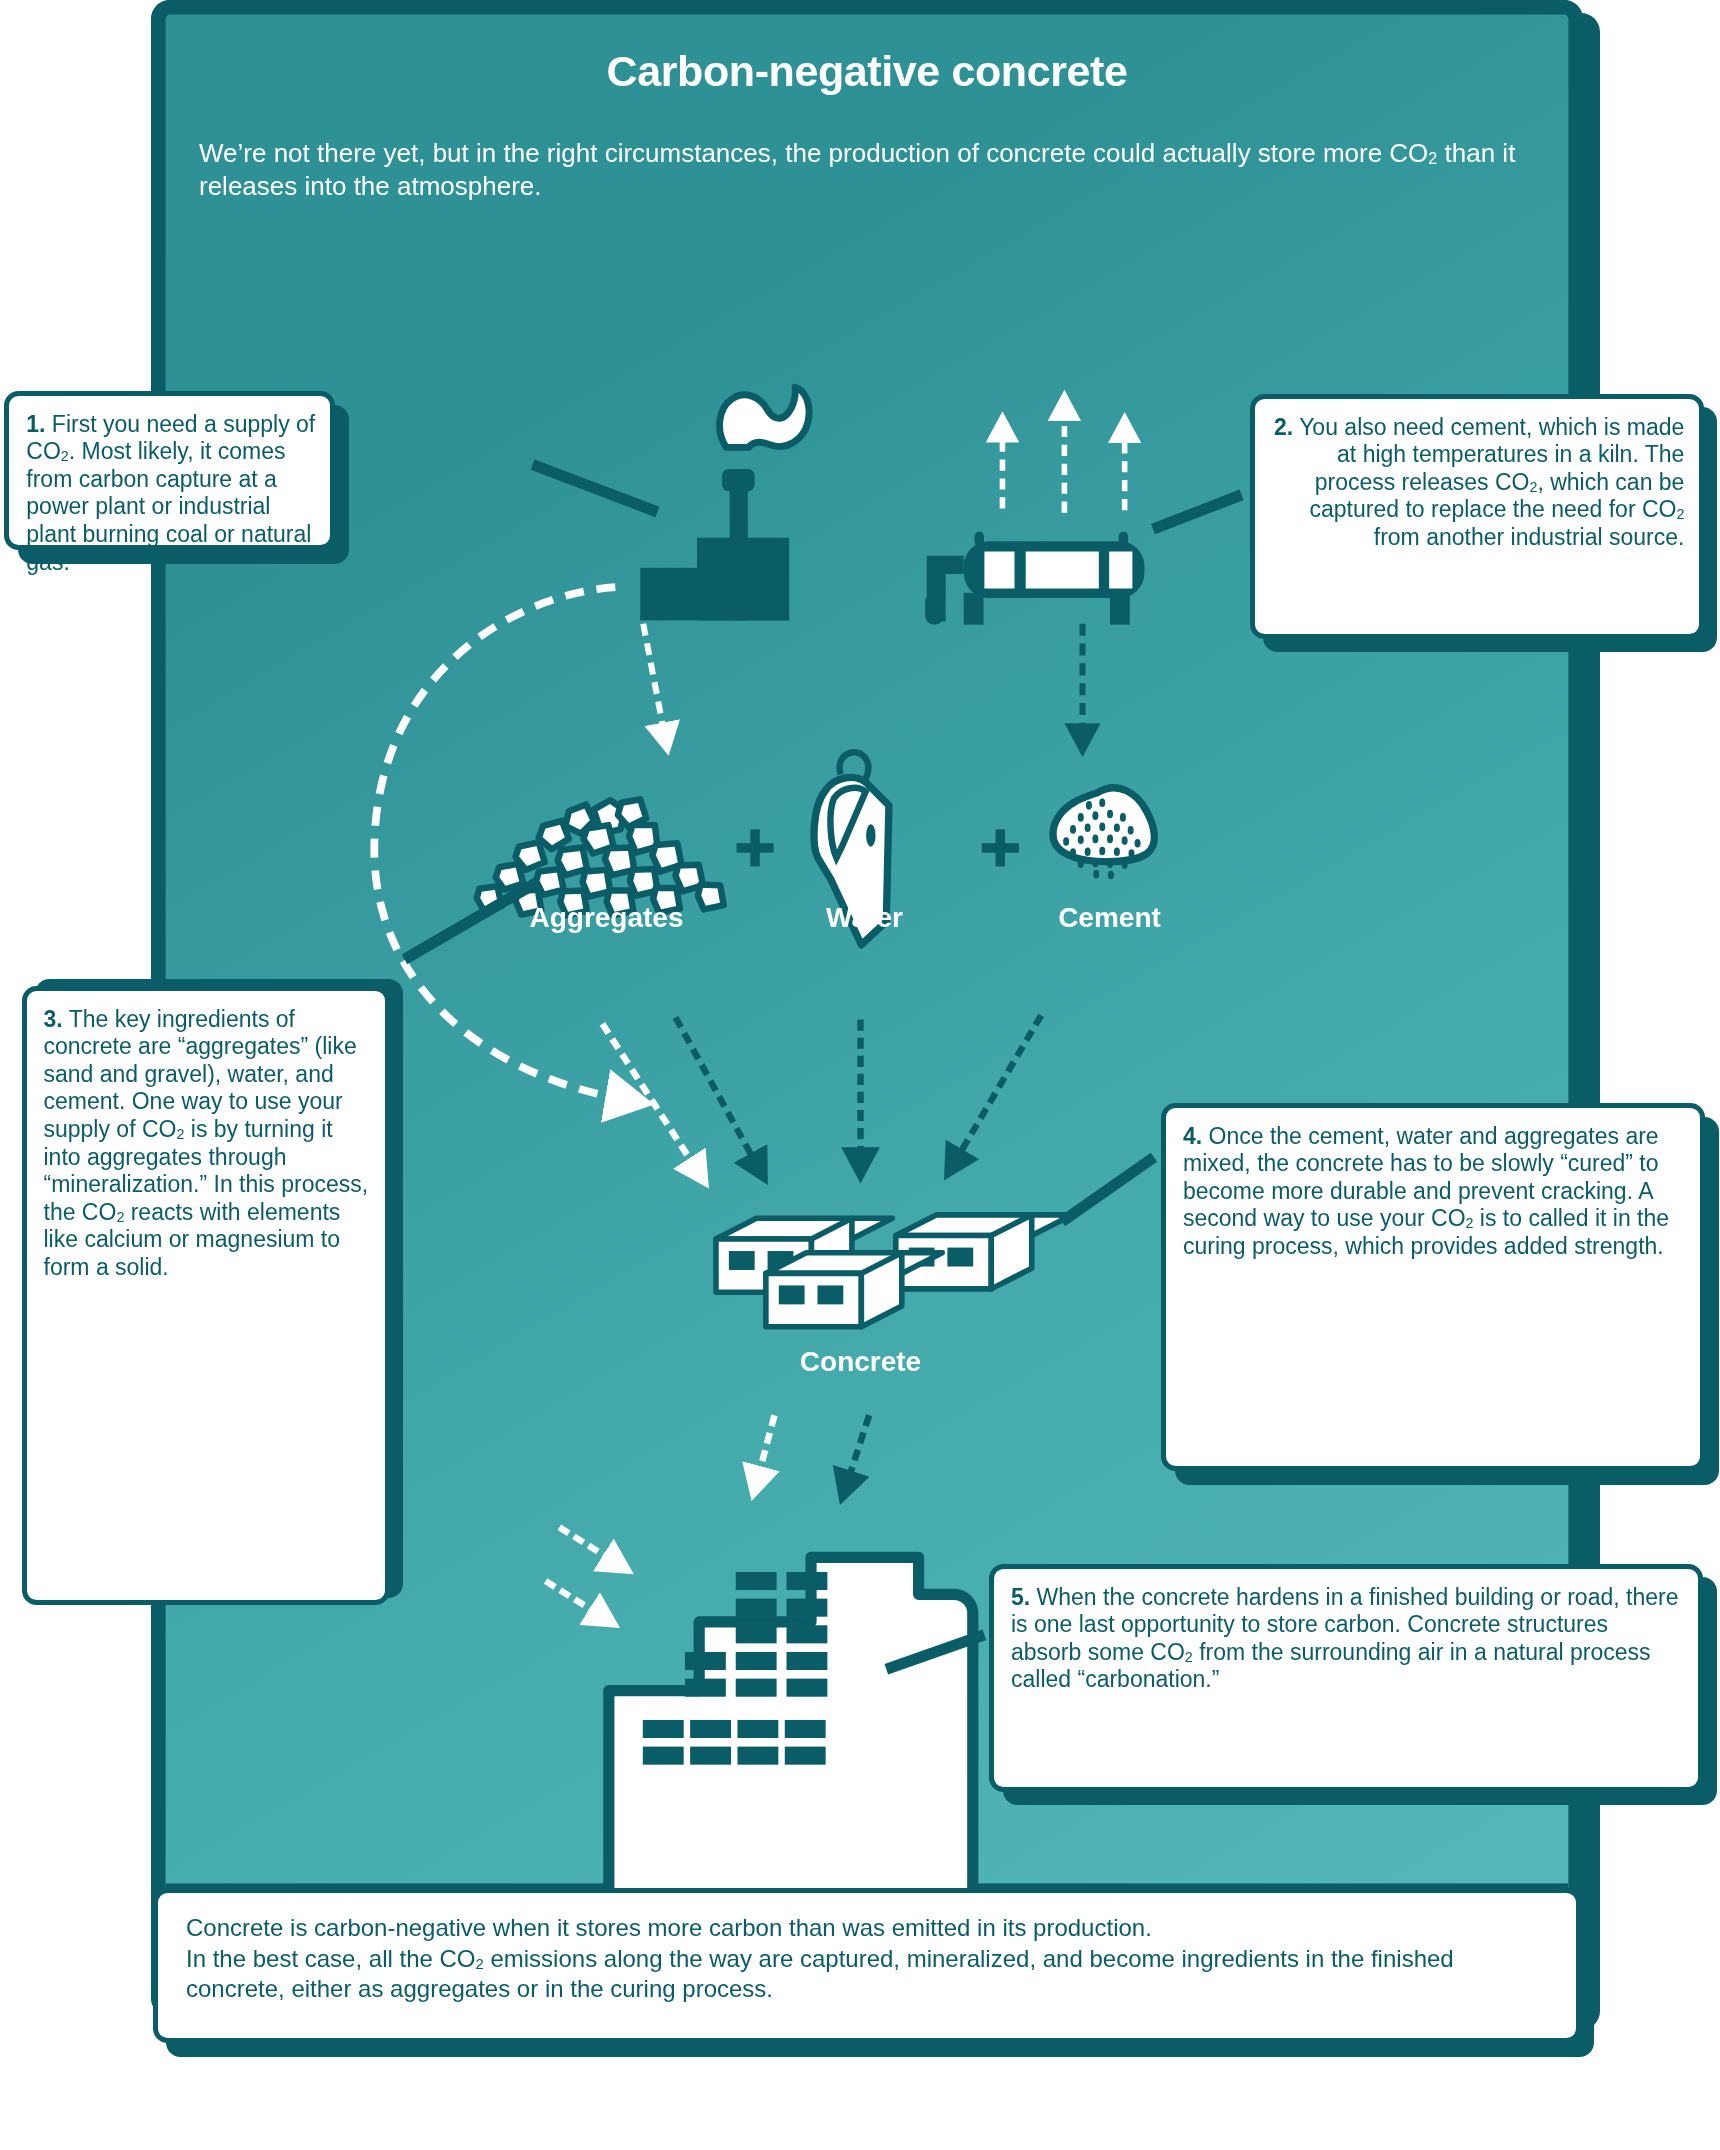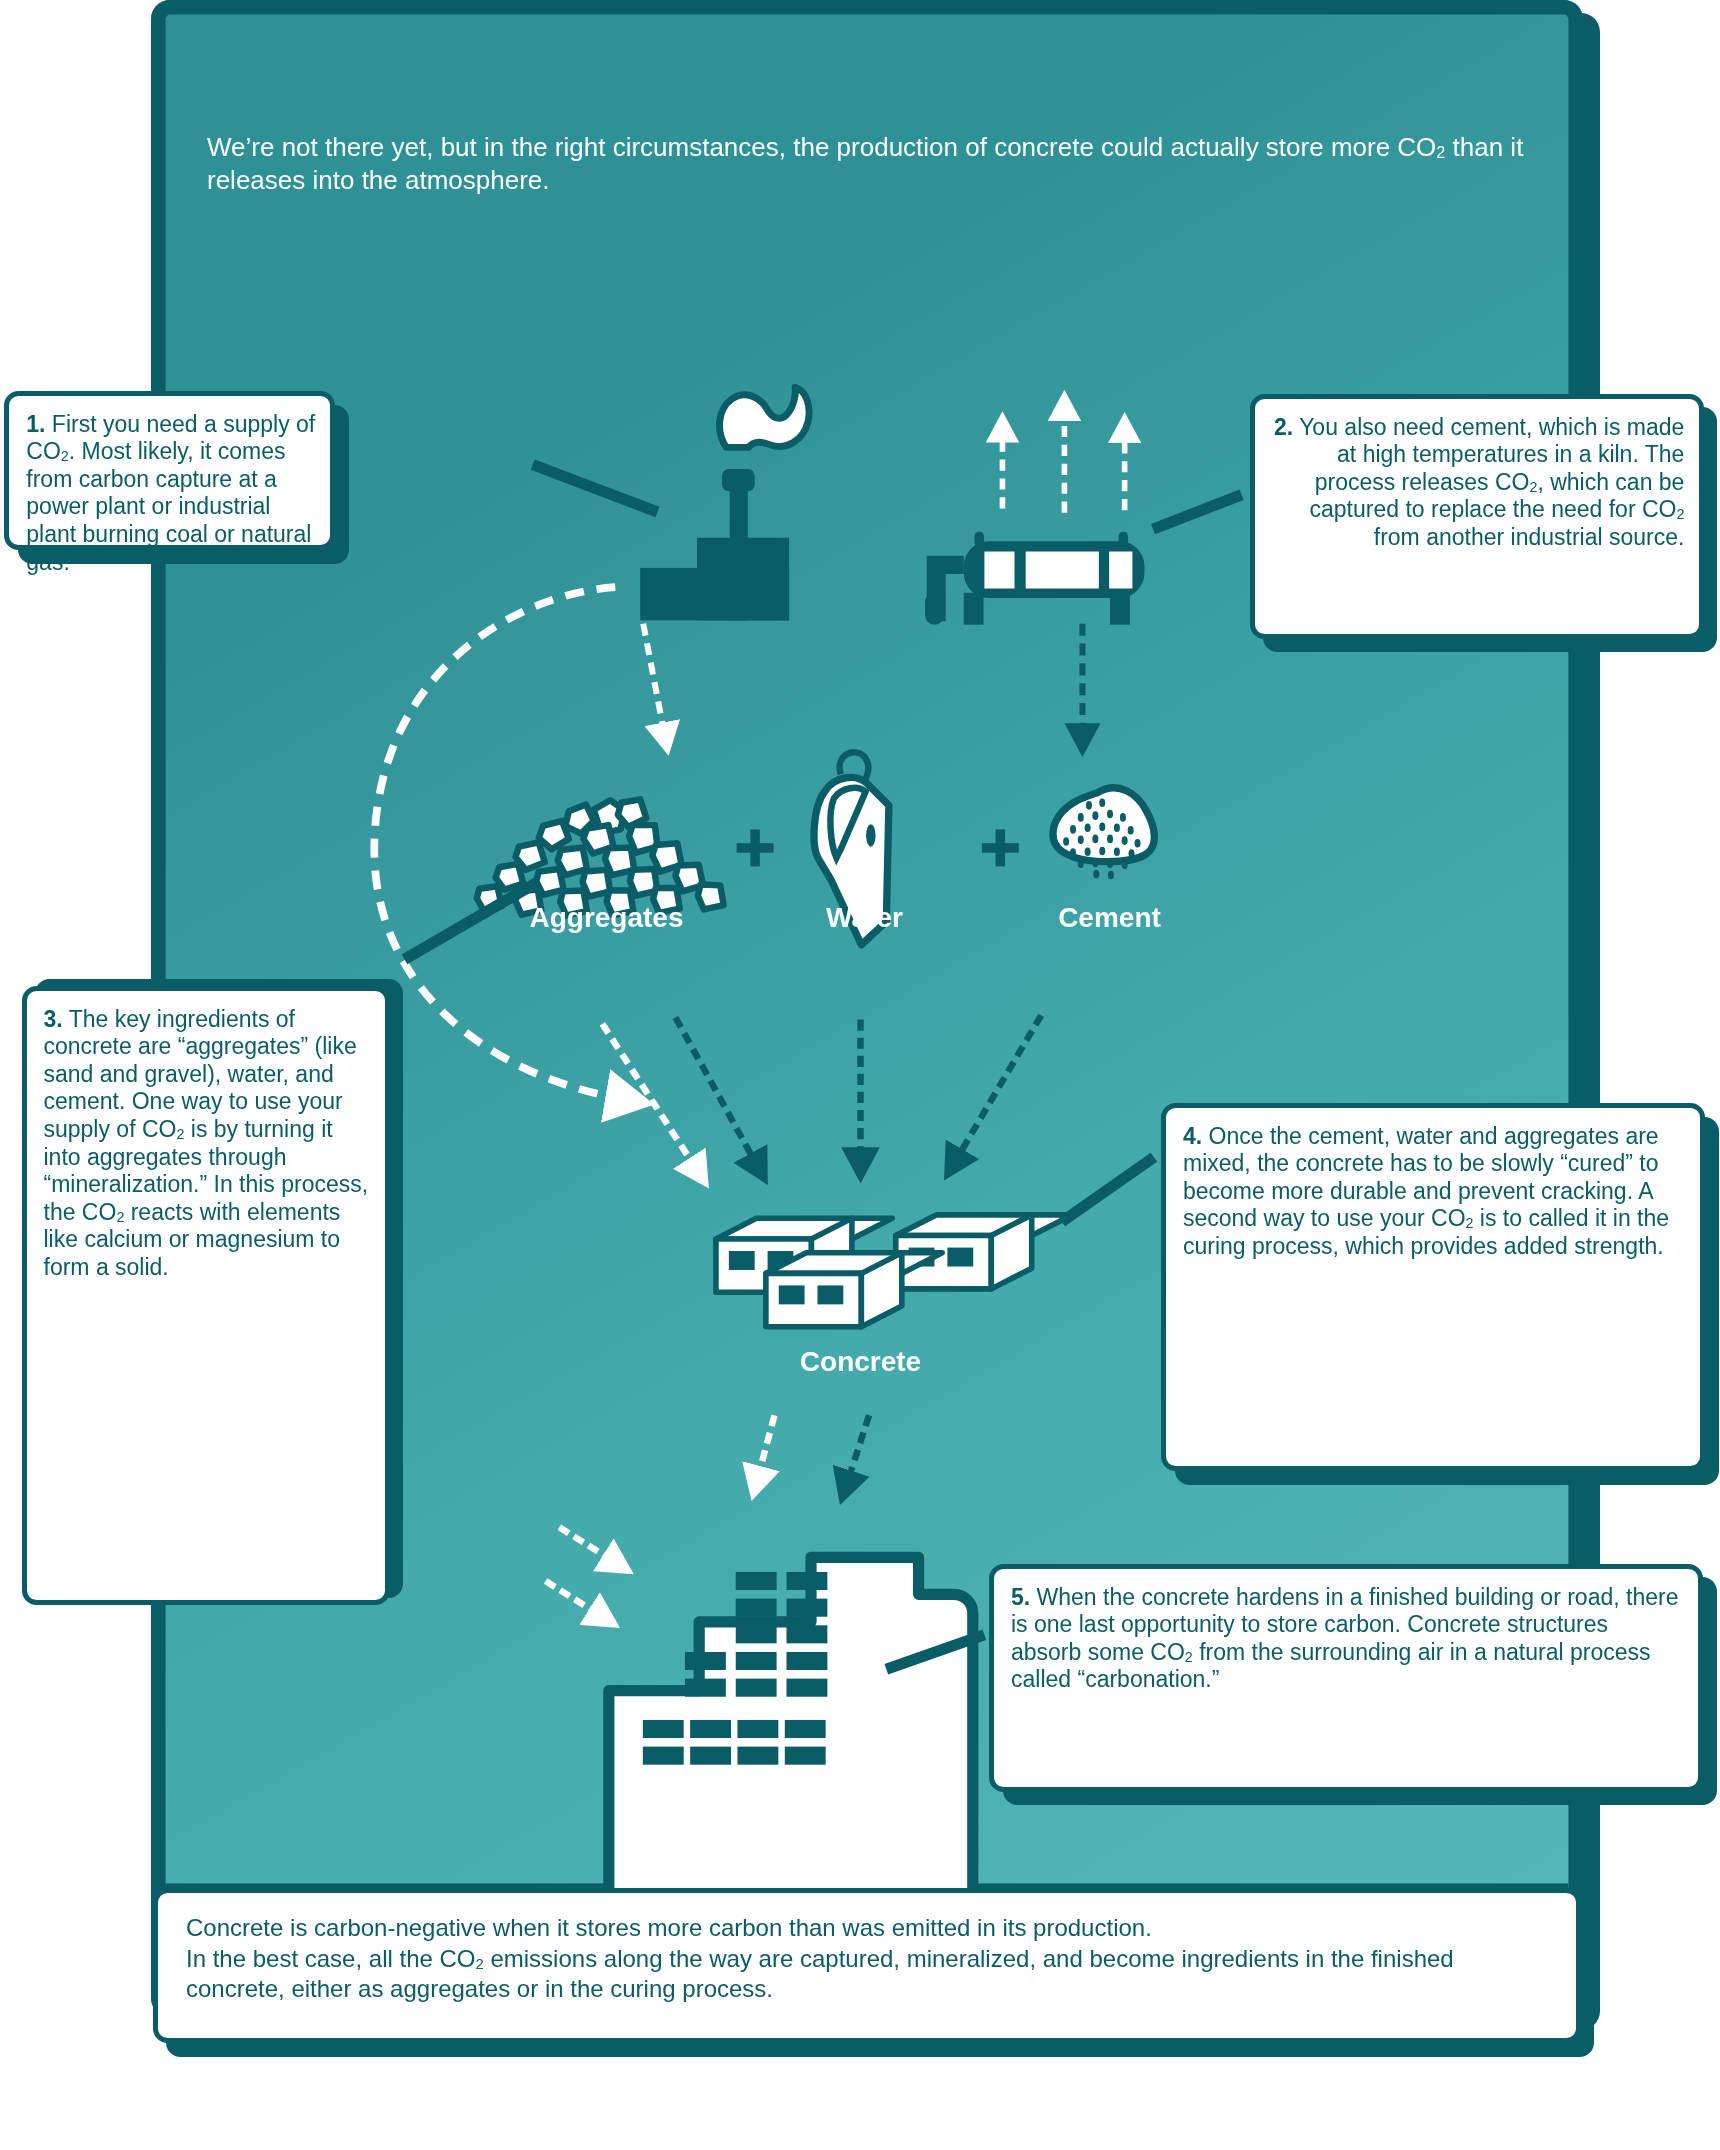--- a/index.html
+++ b/index.html
@@ -14,21 +14,21 @@
   .panel{position:absolute;left:151px;top:0px;width:1432px;height:2017px;
        border-radius:19px;overflow:hidden;
        background:linear-gradient(150deg,#2e9196 0%,#2e9196 22%,#43a9ab 60%,#57b9bb 100%);
        box-shadow:inset 0 0 0 14.6px #0a5c66;}
 
   
   .title{position:absolute;left:0;top:47px;width:1432px;text-align:center;
        color:#ffffff;font-size:43px;font-weight:bold;letter-spacing:-0.4px;}
   .lede{position:absolute;left:48px;width:1342px;color:#ffffff;
        font-size:26px;line-height:1.27;}
-  .lede1{top:131px;margin-left:8px;}
+  .lede1{top:137px;}
   .lede2{top:243px;}
   .sub{font-size:0.62em;vertical-align:-0.12em;}
 
   
   .box{position:absolute;background:#ffffff;border:5.6px solid #0a5c66;
        border-radius:14.6px;box-sizing:border-box;color:#0a5c66;
        font-size:23px;line-height:1.2;padding:14.6px 14.6px 14.6px 17px;z-index:40;}
   .box b{font-weight:bold;}
   .boxshadow{position:absolute;background:#0a5c66;border-radius:14.6px;z-index:38;}
 
@@ -261,20 +261,21 @@
         <line x1="940" y1="2230" x2="1250" y2="2050"></line>
         <line x1="2682" y1="2690" x2="2468" y2="2840"></line>
         <line x1="2288" y1="3800" x2="2060" y2="3880"></line>
       </g>
 
     </g>
   </svg>
 
   <div style="position:absolute;left:151px;top:0;width:1432px;height:2017px;
               pointer-events:none;">
+    <div class="title">Carbon-negative concrete</div>
 
     <div class="lede lede1"><span>We’re not there yet, but in the right circumstances, the production of concrete could actually store more CO</span><span class="sub">2</span><span> than it releases into the atmosphere.</span></div>
 
   </div>
 
   <div class="ilabel" style="left:486px;top:902px;width:241px;">Aggregates</div>
   <div class="ilabel" style="left:757px;top:902px;width:215px;">Water</div>
   <div class="ilabel" style="left:1002px;top:902px;width:215px;">Cement</div>
   <div class="ilabel" style="left:740px;top:1346px;width:241px;">Concrete</div>
 

